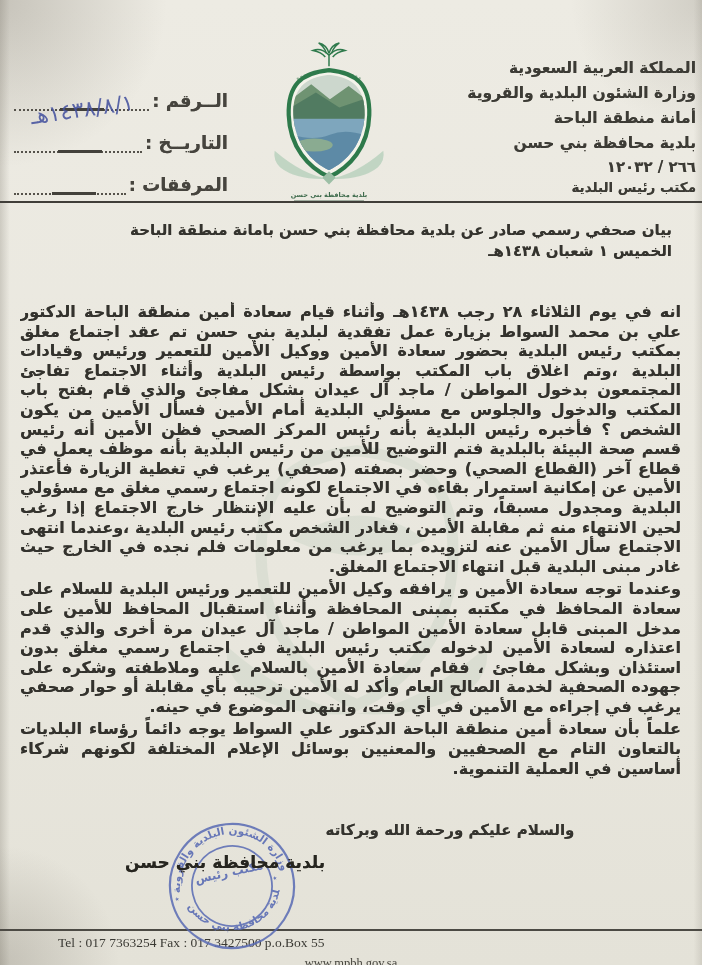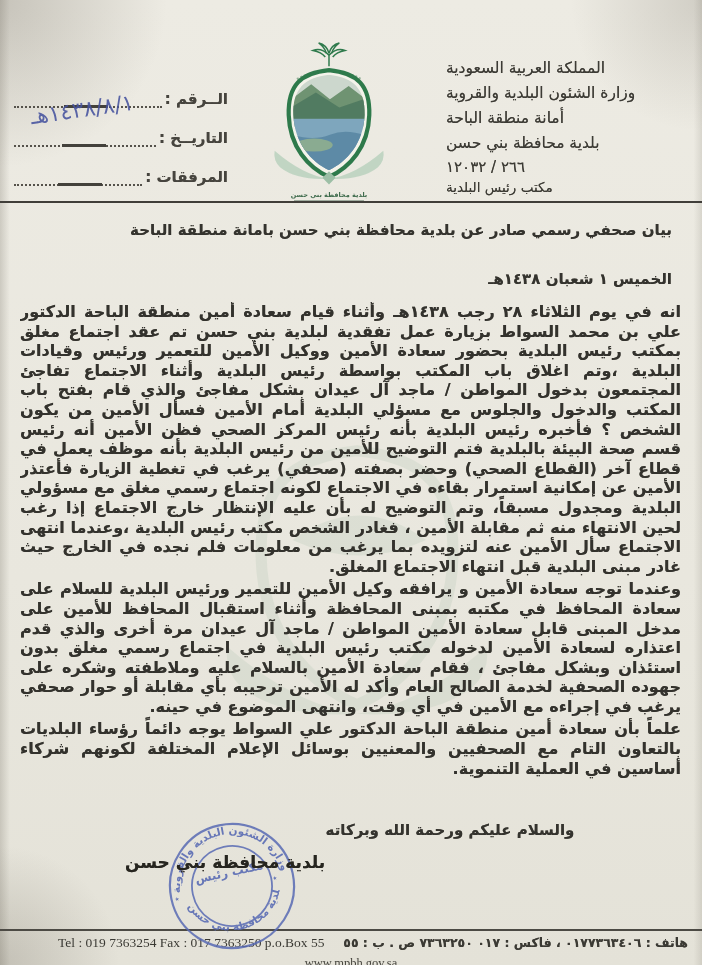--- a/index.html
+++ b/index.html
@@ -12,47 +12,47 @@
       radial-gradient(circle at 100% 0%, rgba(110,104,92,.22), transparent 11%),
       radial-gradient(circle at 0% 100%, rgba(110,104,92,.28), transparent 10%),
       linear-gradient(90deg, rgba(95,90,78,.22) 0, transparent 1.4%),
       linear-gradient(270deg, rgba(95,90,78,.14) 0, transparent 1.2%),
       linear-gradient(#edebe3,#e9e7de 60%,#e4e2d8);
   }
   .soft{text-shadow:0 0 .5px rgba(70,66,58,.75);}
 
   
   .ref-fields{position:absolute;top:90px;left:14px;width:214px;direction:rtl;}
-  .field-row{display:flex;align-items:flex-end;margin-bottom:21px;font-size:15px;font-weight:bold;color:#46443e;}
+  .field-row{display:flex;align-items:flex-end;margin-bottom:21px;font-size:18px;font-weight:bold;color:#46443e;}
   .field-label{white-space:nowrap;margin-left:3px;}
   .leader{flex:1;position:relative;height:13px;border-bottom:2px dotted #55524b;}
   .leader::after{content:"";position:absolute;left:34%;bottom:-2px;width:44px;border-bottom:3px solid #43413b;}
   .handwritten{
     position:absolute;top:97px;left:2px;width:160px;direction:rtl;text-align:center;
     color:#46539f;font-size:22px;transform:rotate(-8deg);letter-spacing:1.5px;opacity:.88;
   }
 
   
-  .letterhead{position:absolute;top:56px;right:6px;width:250px;text-align:left;font-weight:normal;color:#3c3b35;}
+  .letterhead{position:absolute;top:56px;right:6px;width:250px;text-align:right;font-weight:bold;color:#3c3b35;}
   .lh-line{display:block;font-size:15.5px;line-height:25px;}
   .lh-ref{display:block;font-size:15px;line-height:22px;}
   .lh-office{display:block;font-size:13.5px;line-height:18px;}
 
   
   .logo-wrap{position:absolute;top:42px;left:254px;width:150px;height:160px;text-align:center;}
   .logo-caption{display:block;font-size:6.5px;color:#3e6b4c;line-height:7px;margin-top:-2px;font-weight:bold;}
   .logo-caption-en{display:block;height:3px;width:70px;margin:1px auto 0;background:rgba(70,100,80,.45);}
 
   
   .header-divider{position:absolute;top:201px;left:0;right:0;border-top:2.5px solid #403e39;}
 
   
   .title-block{position:absolute;top:219px;left:30px;right:30px;text-align:right;font-weight:bold;color:#34332e;}
   .title-line1{display:block;font-size:15px;line-height:22px;}
-  .title-line2{display:block;font-size:15px;line-height:21px;margin-top:28px;}
+  .title-line2{display:block;font-size:15px;line-height:21px;}
   .basmala{display:block;font-size:14.5px;line-height:20px;}
 
   
   .body-text{
     position:absolute;top:293px;right:21px;left:20px;height:524px;overflow:hidden;
     text-align:justify;font-size:16px;font-weight:bold;line-height:19.6px;color:#33322d;margin-top:9px;
   }
   .body-text p{margin:0 0 3px 0;}
 
   
@@ -169,19 +169,18 @@
       <text x="32" y="80" font-size="9" fill="#5a6cb4" stroke="none">٭</text>
       <text x="132" y="80" font-size="9" fill="#5a6cb4" stroke="none">٭</text>
       <text x="86" y="66" font-size="12" fill="#5a6cb4" stroke="none" text-anchor="middle" font-weight="bold">مكتب رئيس</text>
     </g>
   </svg>
 
   <div class="sig-entity soft">بلدية محافظة بني حسن</div>
 
   <div class="footer">
     <div class="footer-row">
-      <span class="contact-en">Tel : 019 7363254   Fax : 017 7363250 p.o.Box  55</span>
-      <span class="contact-ar soft">هاتف : ٠١٧٧٣٦٣٤٠٦ ،  فاكس : ٠١٧ ٧٣٦٣٢٥٠ ص . ب : ٥٥</span>
+      <span class="contact-en">Tel : 017 7363254   Fax : 017 3427500 p.o.Box  55</span>
     </div>
     <div class="website">www.mpbh.gov.sa</div>
   </div>
 
 </div>
 
 </body></html>

